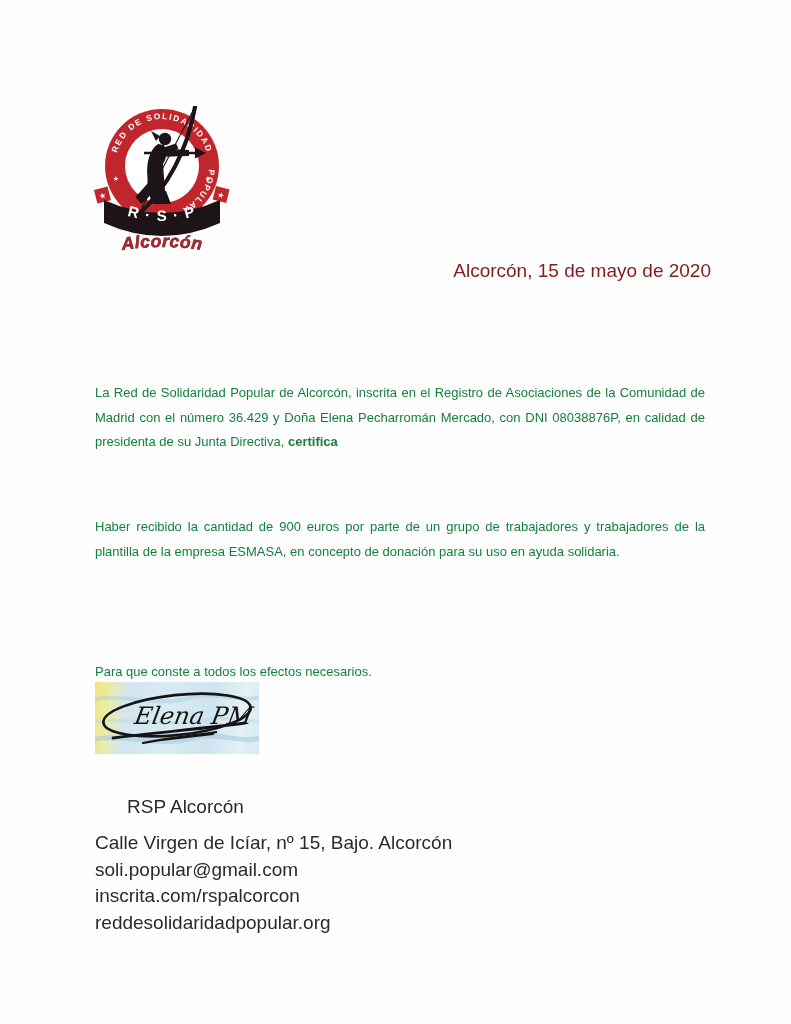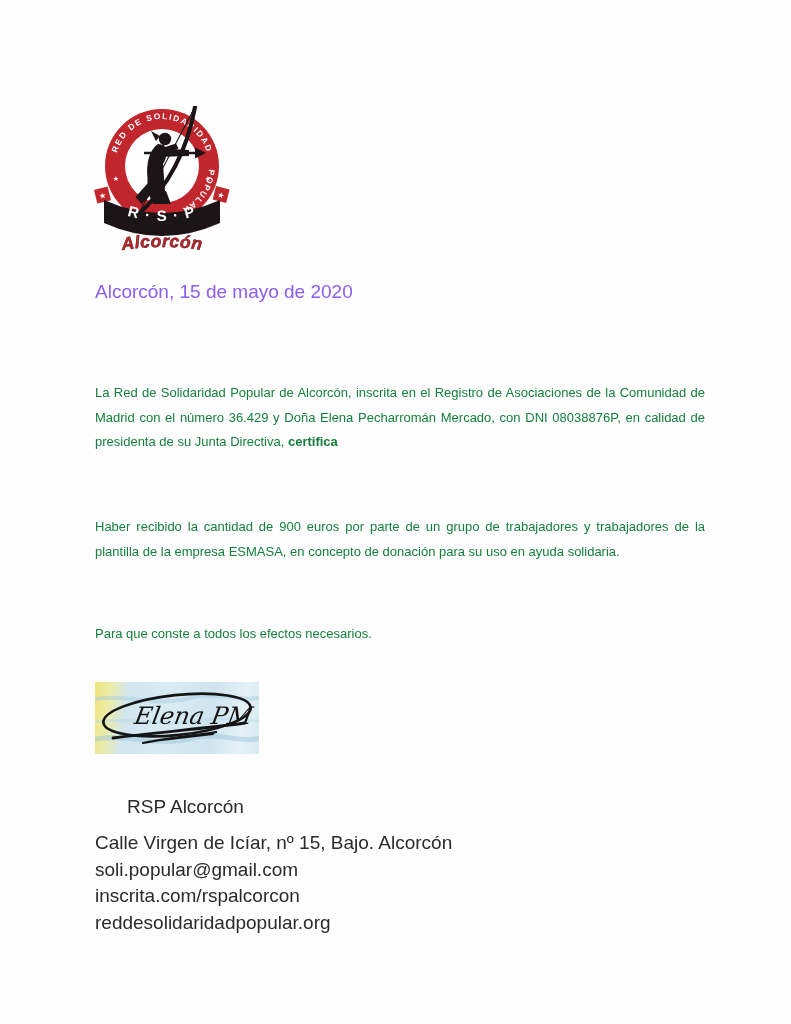--- a/index.html
+++ b/index.html
@@ -11,32 +11,32 @@
     font-family: "Liberation Sans", sans-serif;
     color: #262626;
     overflow: hidden;
   }
 
   
   .logo { position: absolute; left: 92px; top: 106px; width: 140px; height: 154px; }
 
   
   .date-line {
-    position: absolute; left: 95px; top: 280px; width: 616px;
-    font-size: 19px; line-height: 24px; color: #8b5cf6;
+    position: absolute; left: 95px; top: 259px; width: 616px;
+    text-align: right; font-size: 19px; line-height: 24px; color: #7f1d1d;
   }
 
   
   .para {
     position: absolute; left: 95px; width: 610px;
     font-size: 13px; line-height: 24.5px; text-align: justify; color: #15803d;
   }
   .para-intro   { top: 368px; }
   .para-body    { top: 502px; font-weight: normal; }
-  .para-closing { top: 609px; text-align: left; }
+  .para-closing { top: 647px; text-align: left; }
   .bold { font-weight: bold; }
 
   
   .signature {
     position: absolute; left: 95px; top: 682px; width: 164px; height: 72px;
     background: linear-gradient(97deg,
       #f0e57c 0%, #e9ecae 10%, #d2e6f0 20%,
       #d9ebf3 45%, #cfe4ef 70%, #e4f1f6 88%, #d8eaf2 100%);
   }
   .signature svg { display: block; width: 100%; height: 100%; }

